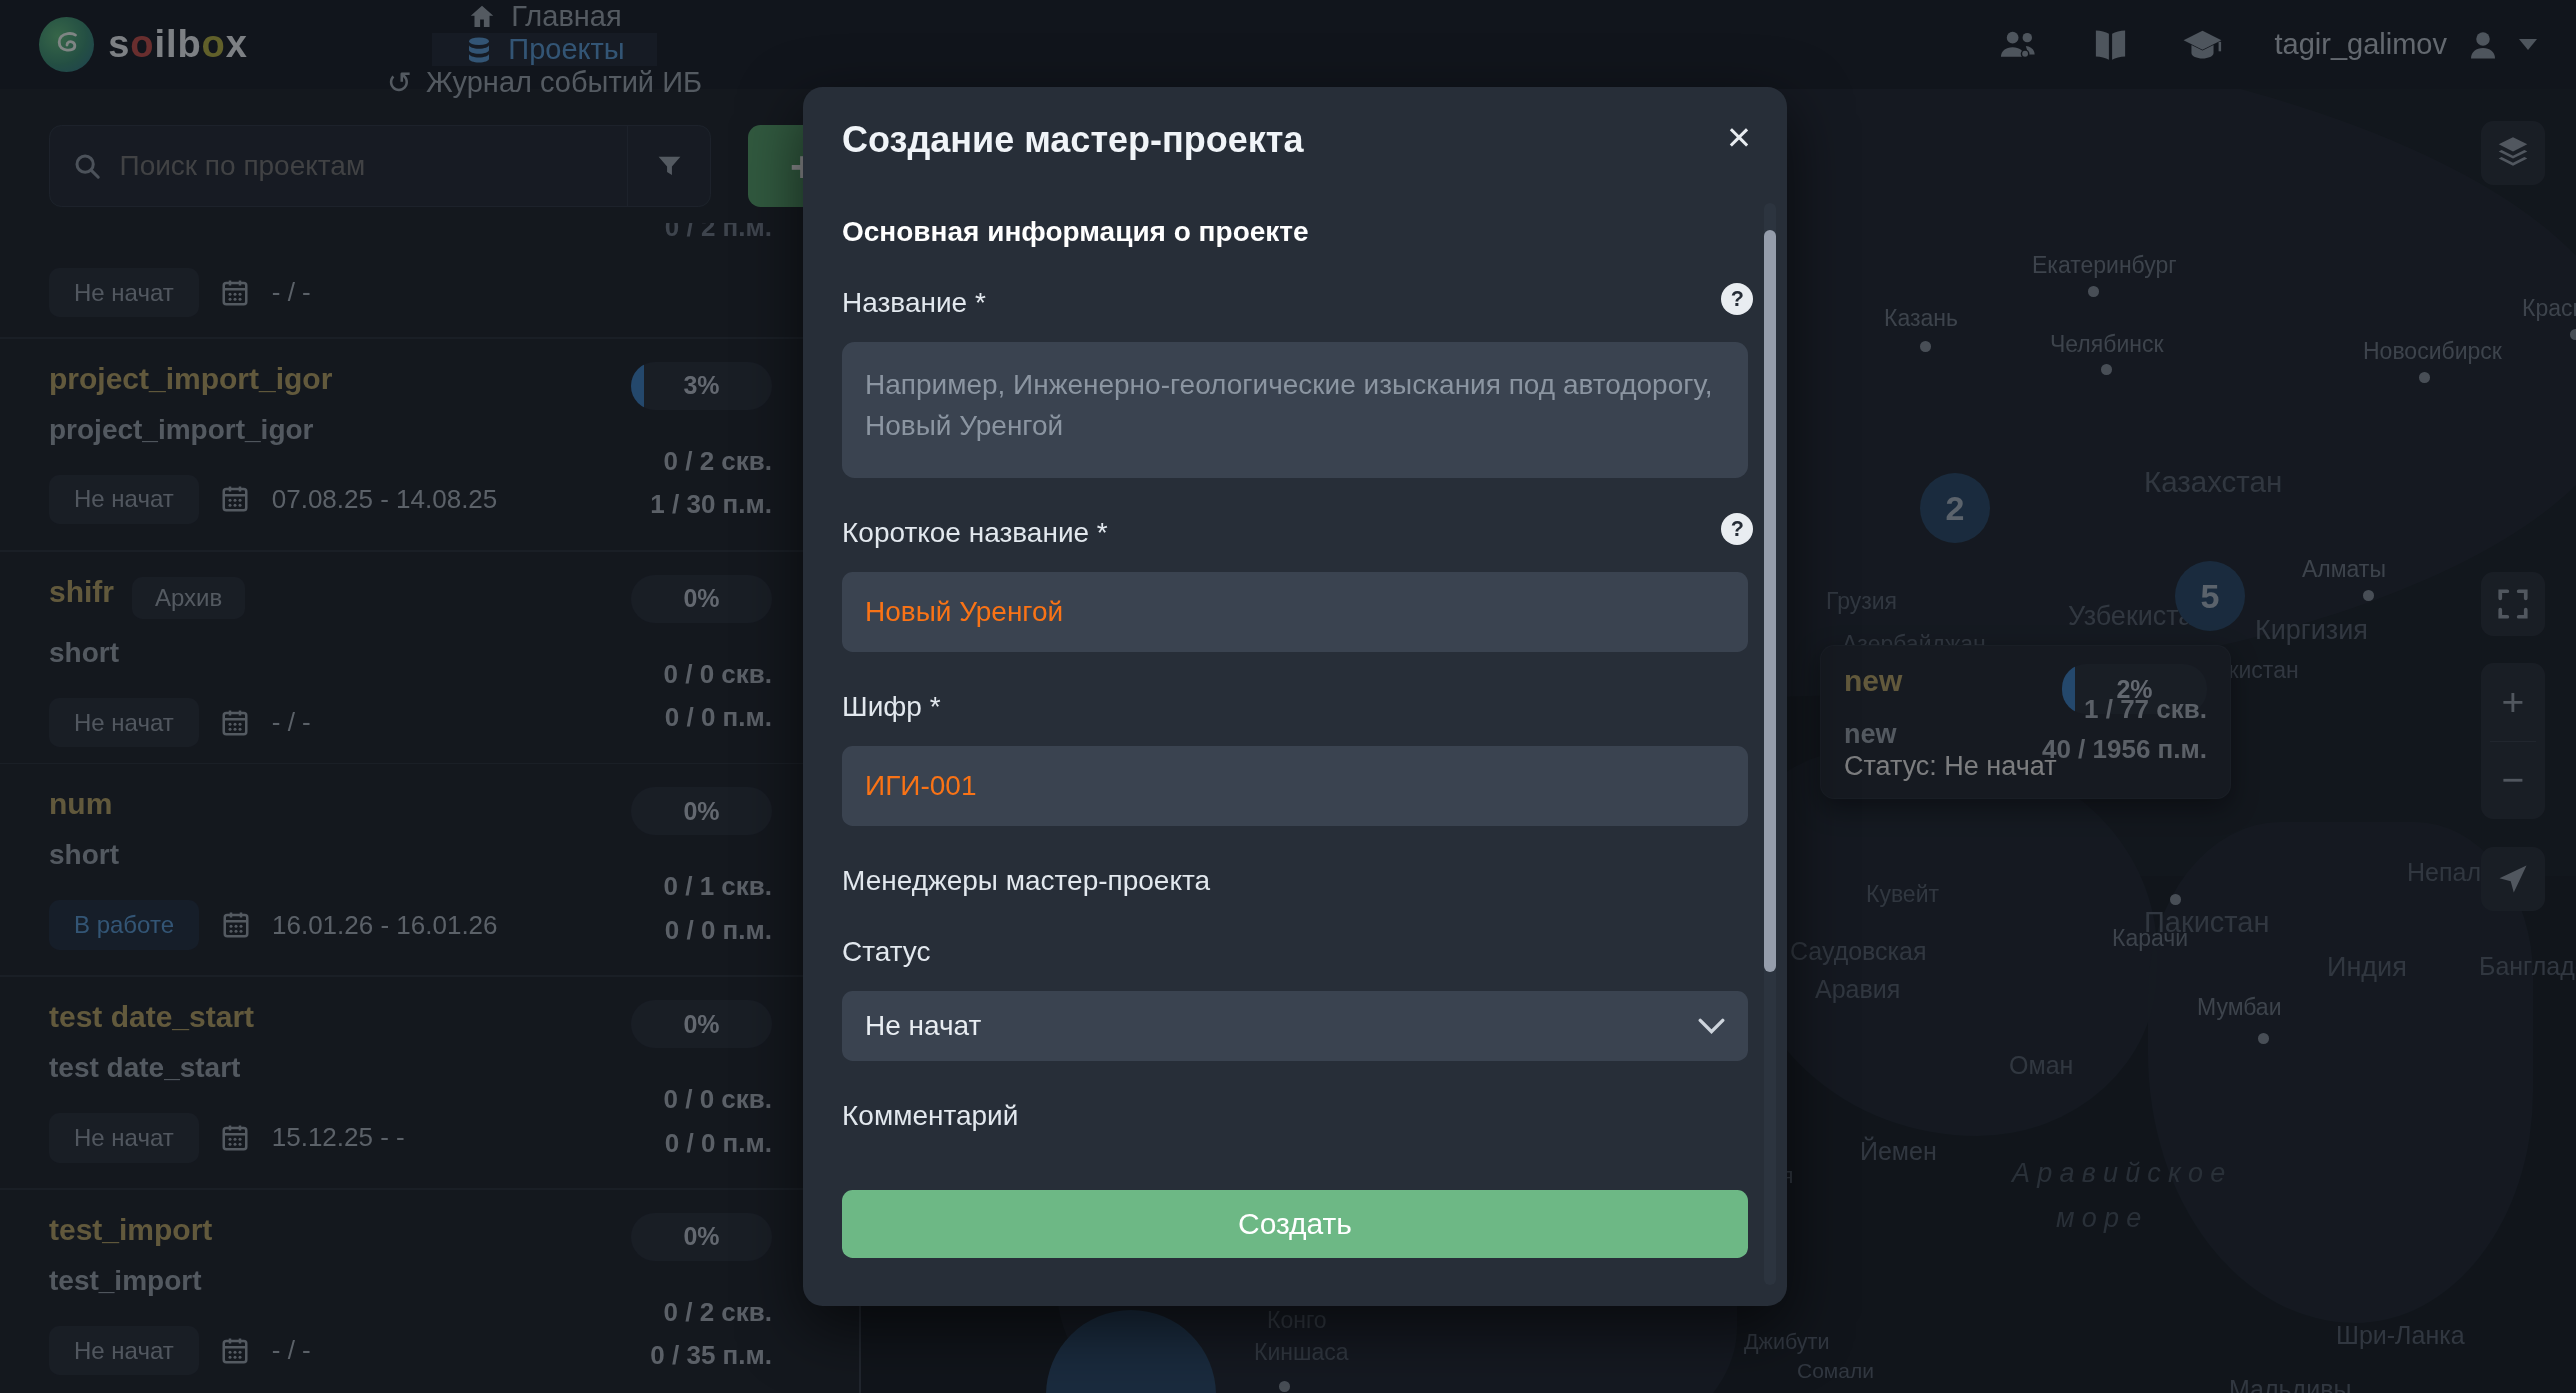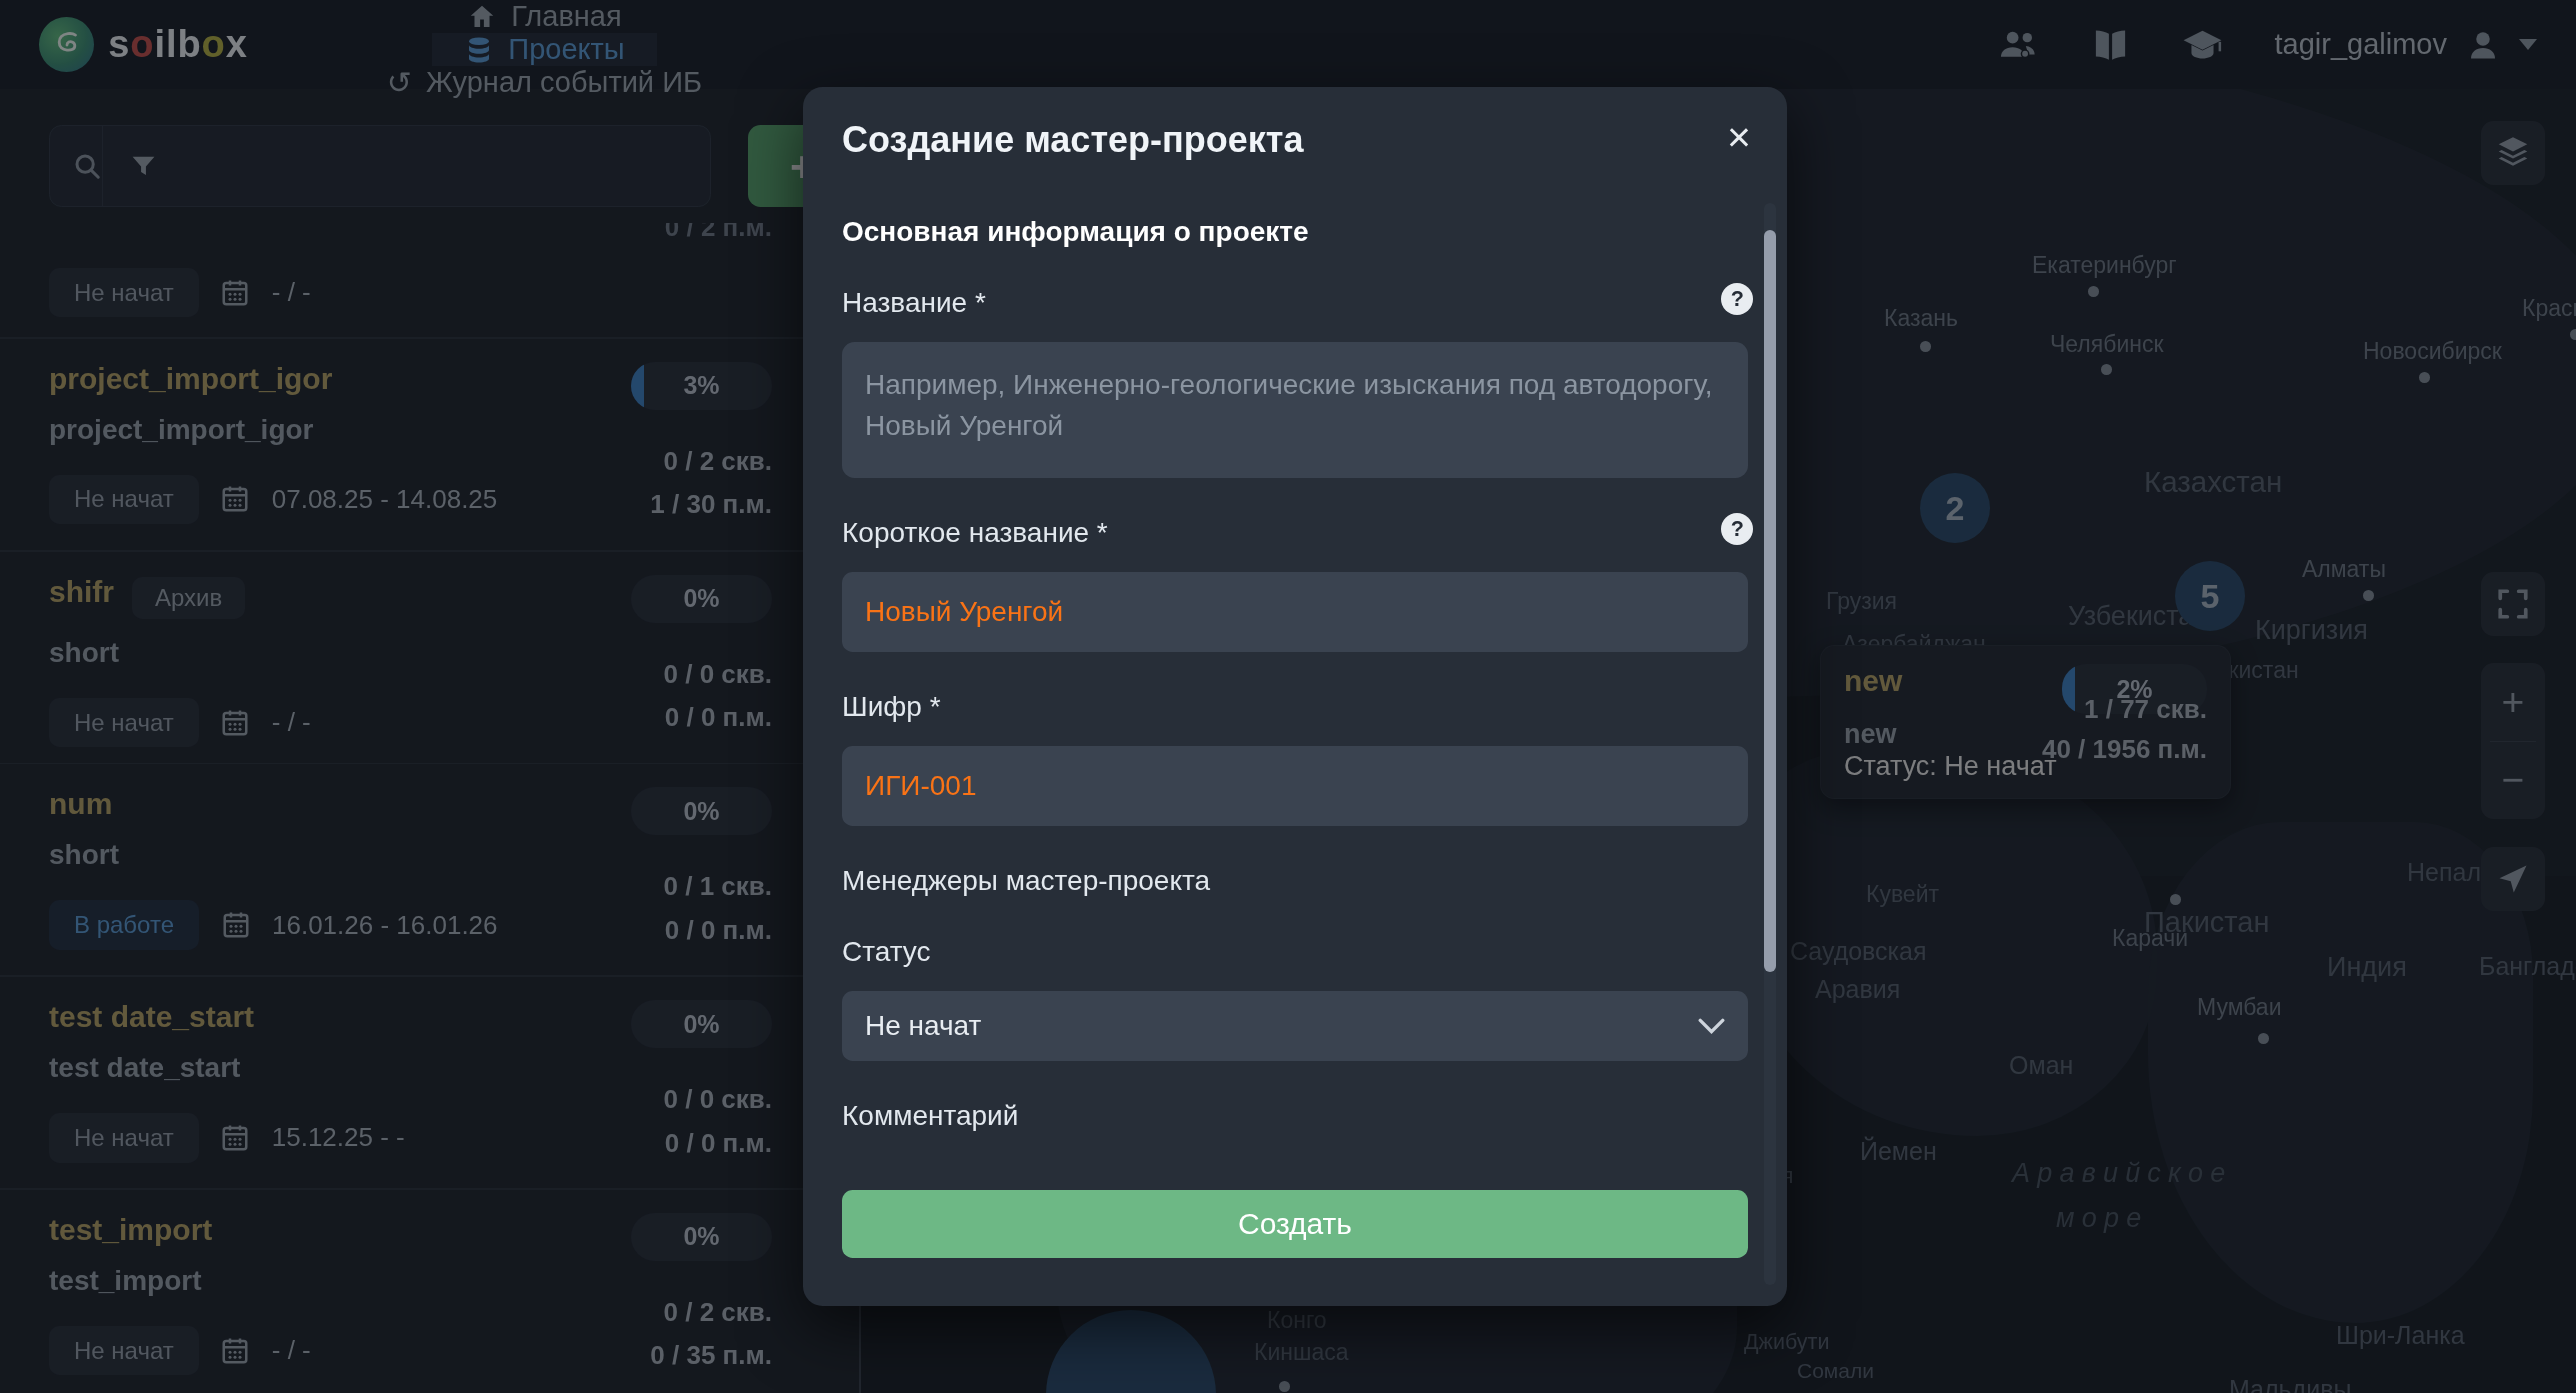--- a/index.html
+++ b/index.html
@@ -182,20 +182,21 @@
       </div>
     </div>
   </header>
 
   <aside class="panel">
     <div class="search">
       <svg class="mag" width="30" height="30" viewBox="0 0 24 24" fill="none" stroke="currentColor" stroke-width="2.4" stroke-linecap="round">
           <circle cx="10.5" cy="10.5" r="6.5"></circle>
           <path d="M15.5 15.5L21 21"></path>
         </svg>
+      <input placeholder="Поиск по проектам" style="">
       <div class="funnel-box">
         <svg width="29" height="29" viewBox="0 0 24 24" fill="currentColor">
             <path d="M3 4h18l-7 8v7l-4-2.5V12z"></path>
           </svg>
       </div>
     </div>
     <div class="add-btn">+</div>
 
     <div class="list">
       <div class="pitem">

